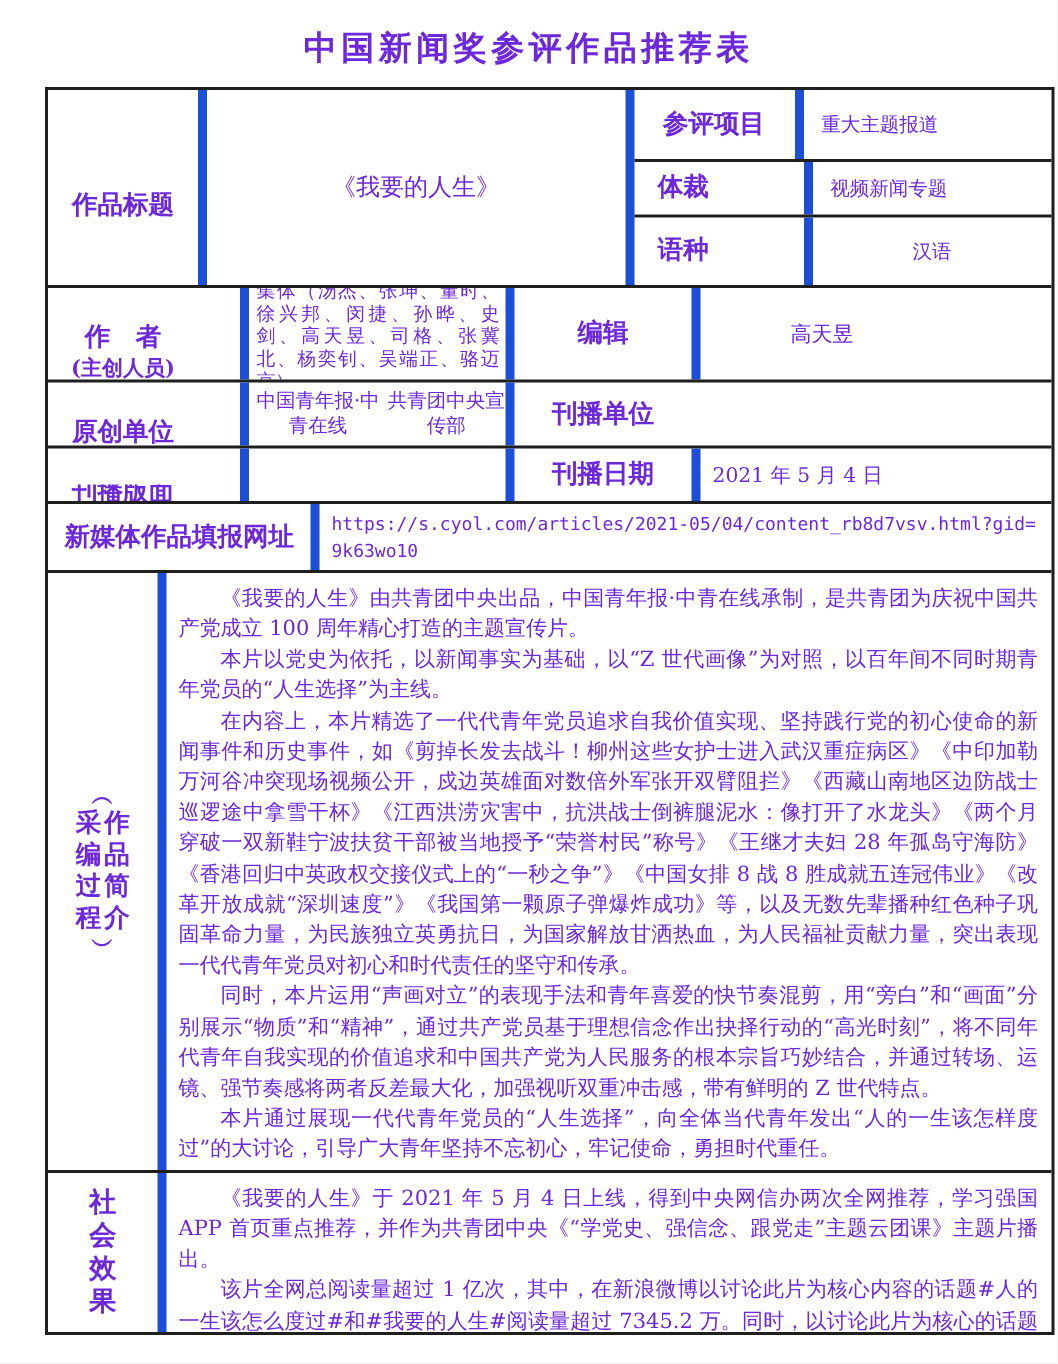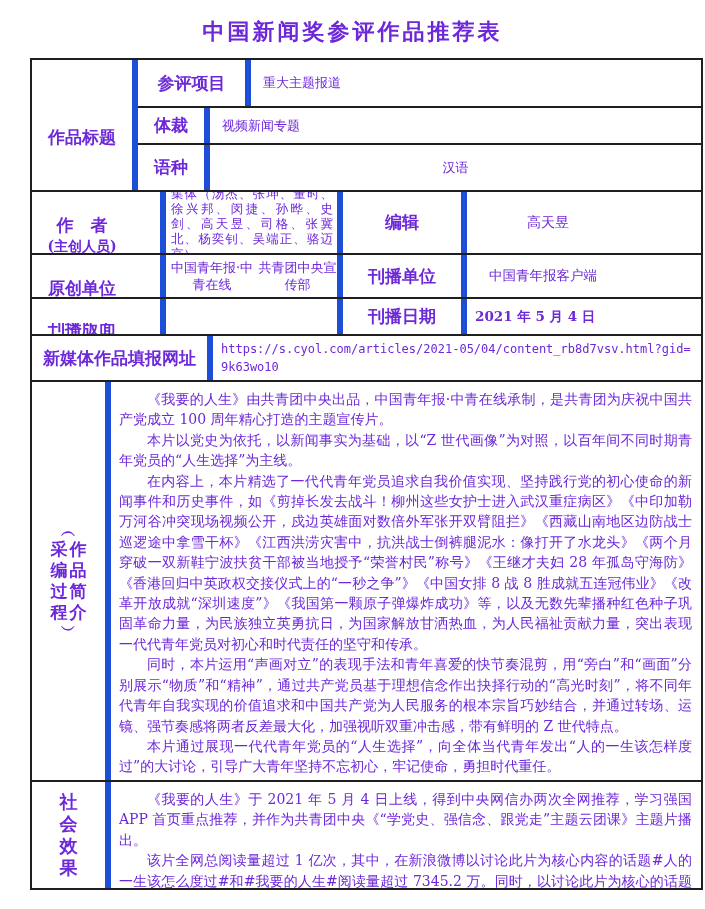--- a/index.html
+++ b/index.html
@@ -42,21 +42,21 @@
     display: flex; align-items: center;
     font-size: 13.5px;
   }
   .v-center { justify-content: center; text-align: center; }
   
   .r1 { height: 130px; }
   .c-w100 { width: 100px; margin-top: 24px; }
   .c-w274 { width: 274px; }
   .right-stack { flex: 1; display: flex; flex-direction: column; }
   .subrow { display: flex; }
-  .subrow + .subrow { border-top: 2px solid #1f1f1f; }
+  .subrow + .subrow { border-top: 2px solid #1f1f1f; gap: 47px; }
   .sub1 { height: 46px; }
   .sub2 { height: 37px; }
   .sub3 { flex: 1; }
   .sub-label-wide { width: 107px; }
   .sub-label-narrow { width: 66px; }
   .work-title-value { font-size: 16px; flex: 1; }
   .small-value { flex: 1; padding-left: 12px; font-size: 13px; }
   .centered-value { flex: 1; justify-content: center; font-size: 13px; }
   
   .r2 { height: 63px; }
@@ -66,21 +66,21 @@
   .c-w110 { width: 124px; }
   .c-flex { flex: 1; }
   .authors-cell {
     font-size: 12.5px; line-height: 15px;
     padding: 2px 4px 1px 5px;
     display: flex; align-items: center;
     text-align: justify;
   }
   .editor-value { padding-left: 60px; font-size: 14px; }
   .unit-value { padding-left: 22px; font-size: 13.5px; }
-  .date-value { padding-left: 8px; font-size: 13.5px; font-weight: bold; }
+  .date-value { padding-left: 8px; font-size: 13.5px; }
   .two-line-center { flex-direction: row; text-align: center; font-size: 13px; line-height: 17px; }
   .label-sub { font-size: 14px; font-weight: bold; }
   
   .r5 { height: 46px; }
   .c-w175 { width: 175px; }
   .url-cell {
     flex: 1;
     font-family: "DejaVu Sans Mono", "Liberation Mono", monospace;
     font-size: 12px; line-height: 18px;
     padding: 4px 8px;
@@ -111,20 +111,21 @@
 <body>
 
 <div class="page">
 
   <div class="doc-title">中国新闻奖参评作品推荐表</div>
 
   <div class="form-table">
 
     <div class="row r1">
       <div class="cell label-cell c-w100">作品标题</div>
+      <div class="cell value-cell v-center work-title-value c-w274">《我要的人生》</div>
       <div class="right-stack">
         <div class="subrow sub1">
           <div class="cell label-cell sub-label-wide">参评项目</div>
           <div class="cell value-cell small-value">重大主题报道</div>
         </div>
         <div class="subrow sub2">
           <div class="cell label-cell sub-label-narrow">体裁</div>
           <div class="cell value-cell small-value">视频新闻专题</div>
         </div>
         <div class="subrow sub3">
@@ -146,21 +147,20 @@
       <div class="cell value-cell editor-value c-flex">高天昱</div>
     </div>
 
     <div class="row r3">
       <div class="cell label-cell c-w100">原创单位</div>
       <div class="cell value-cell two-line-center c-w177">
         <span>中国青年报·中青在线</span>
         <span>共青团中央宣传部</span>
       </div>
       <div class="cell label-cell c-w110">刊播单位</div>
-      <div class="cell value-cell unit-value c-flex">中国青年报客户端</div>
     </div>
 
     <div class="row r4">
       <div class="cell label-cell c-w100">刊播版面</div>
       <div class="cell value-cell c-w177"></div>
       <div class="cell label-cell c-w110">刊播日期</div>
       <div class="cell value-cell date-value c-flex">2021 年 5 月 4 日</div>
     </div>
 
     <div class="row r5">

